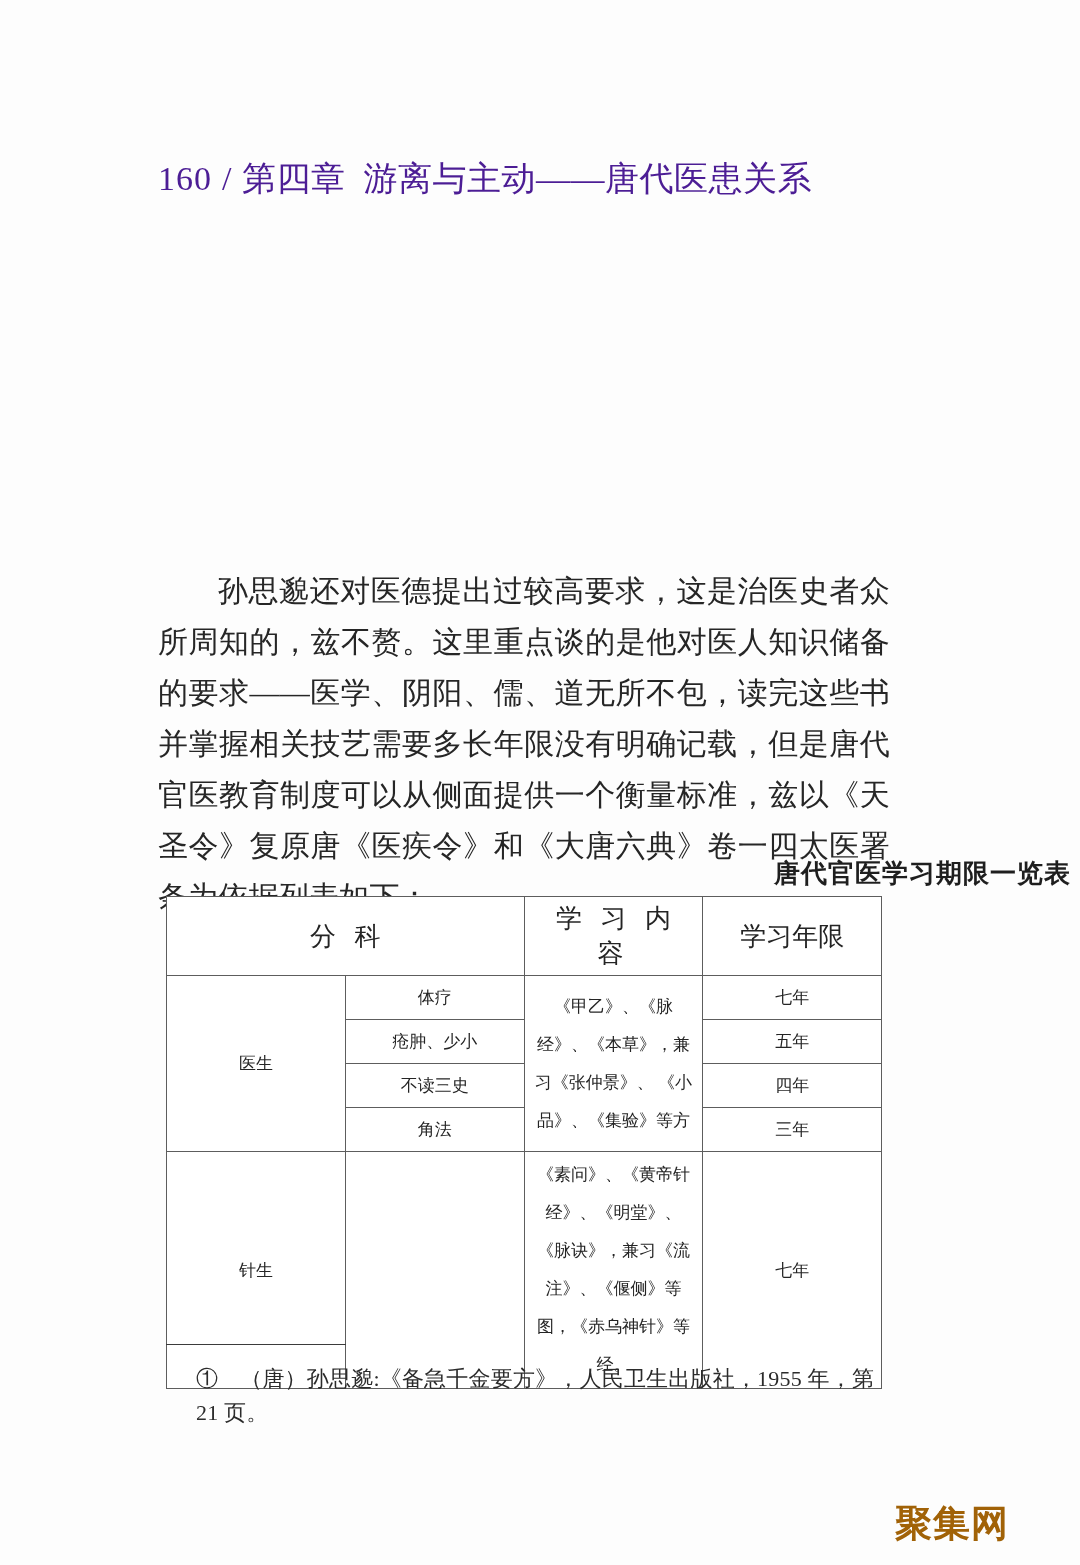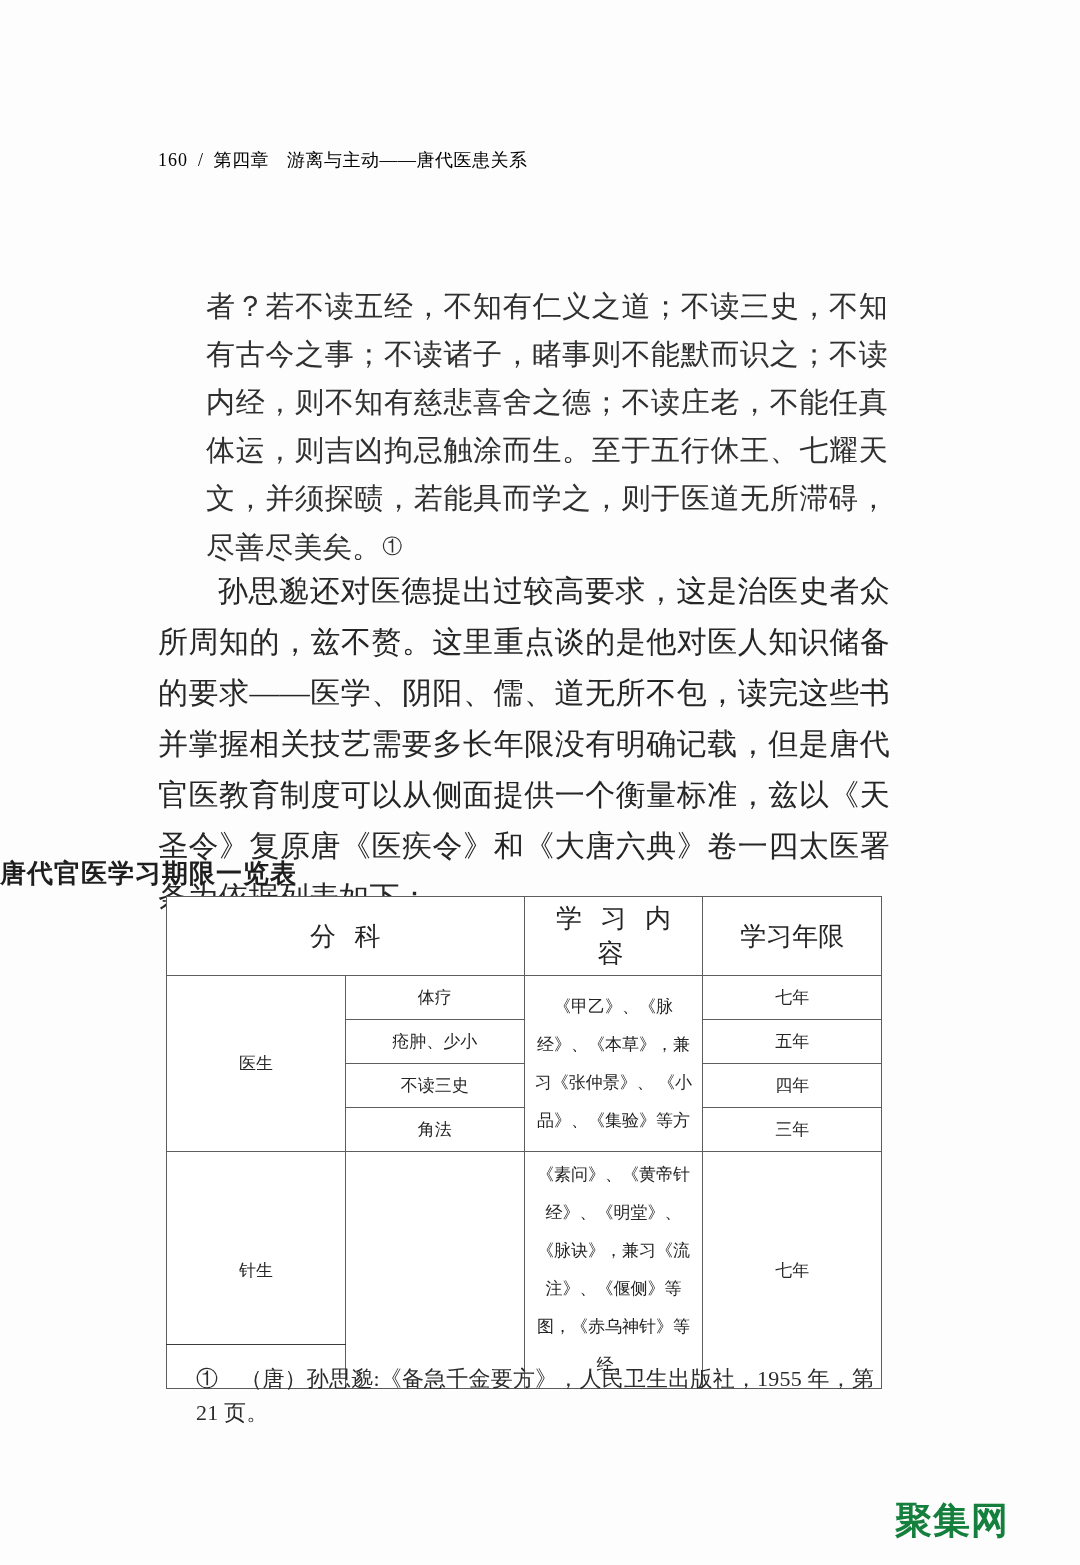--- a/index.html
+++ b/index.html
@@ -20,24 +20,24 @@
   .page {
     position: absolute;
     inset: 0;
     background: #fdfdfd;
   }
 
   
   .running-head {
     position: absolute;
     left: 158px;
-    top: 148px;
-    font-size: 18px;
+    top: 156px;
+    font-size: 34px;
     letter-spacing: 0.5px;
-    color: #000000;
+    color: #4c1d95;
     white-space: nowrap;
     font-family: "Liberation Serif", "DejaVu Serif", serif;
   }
   .running-head .folio { letter-spacing: 1px; }
   .running-head .sep { margin: 0 10px; }
   .running-head .chap { margin-right: 18px; }
 
   
   .quote-block {
     position: absolute;
@@ -71,23 +71,23 @@
     color: #262626;
     text-indent: 60px;
     letter-spacing: 0.2px;
   }
   .body-para p { margin: 0; }
 
   
   .table-title {
     position: absolute;
     left: 0;
-    right: 16px;
+    right: 9px;
     top: 856px;
-    text-align: left;
+    text-align: right;
     font-size: 26px;
     font-weight: bold;
     color: #1e1e1e;
     letter-spacing: 1px;
     font-family: "Liberation Sans", "DejaVu Sans", sans-serif;
   }
 
   table.study-table {
     position: absolute;
     left: 166px;
@@ -151,38 +151,35 @@
   }
   .footnote .marker { margin-right: 22px; }
 
   
   .watermark {
     position: absolute;
     left: 895px;
     top: 1505px;
     font-size: 37px;
     font-weight: bold;
-    color: #15803d;
+    color: #a16207;
     letter-spacing: 1px;
-    font-family: Liberation Mono, monospace;
+    font-family: Liberation Sans, sans-serif;
     line-height: 1;
   }
 </style>
 </head>
 <body>
 
 <div class="page">
 
   <div class="running-head">
     <span class="folio">160</span><span class="sep">/</span><span class="chap">第四章</span><span>游离与主动——唐代医患关系</span>
   </div>
 
-  <div class="quote-block">
-    <p><span>者？若不读五经，不知有仁义之道；不读三史，不知有古今之事；不读诸子，睹事则不能默而识之；不读内经，则不知有慈悲喜舍之德；不读庄老，不能任真体运，则吉凶拘忌触涂而生。至于五行休王、七耀天文，并须探赜，若能具而学之，则于医道无所滞碍，尽善尽美矣。</span><span class="fn-ref">①</span></p>
-  </div>
 
   <div class="body-para">
     <p>孙思邈还对医德提出过较高要求，这是治医史者众所周知的，兹不赘。这里重点谈的是他对医人知识储备的要求——医学、阴阳、儒、道无所不包，读完这些书并掌握相关技艺需要多长年限没有明确记载，但是唐代官医教育制度可以从侧面提供一个衡量标准，兹以《天圣令》复原唐《医疾令》和《大唐六典》卷一四太医署条为依据列表如下：</p>
   </div>
 
   <div class="table-title">唐代官医学习期限一览表</div>
 
   <table class="study-table">
     <thead>
       <tr>

